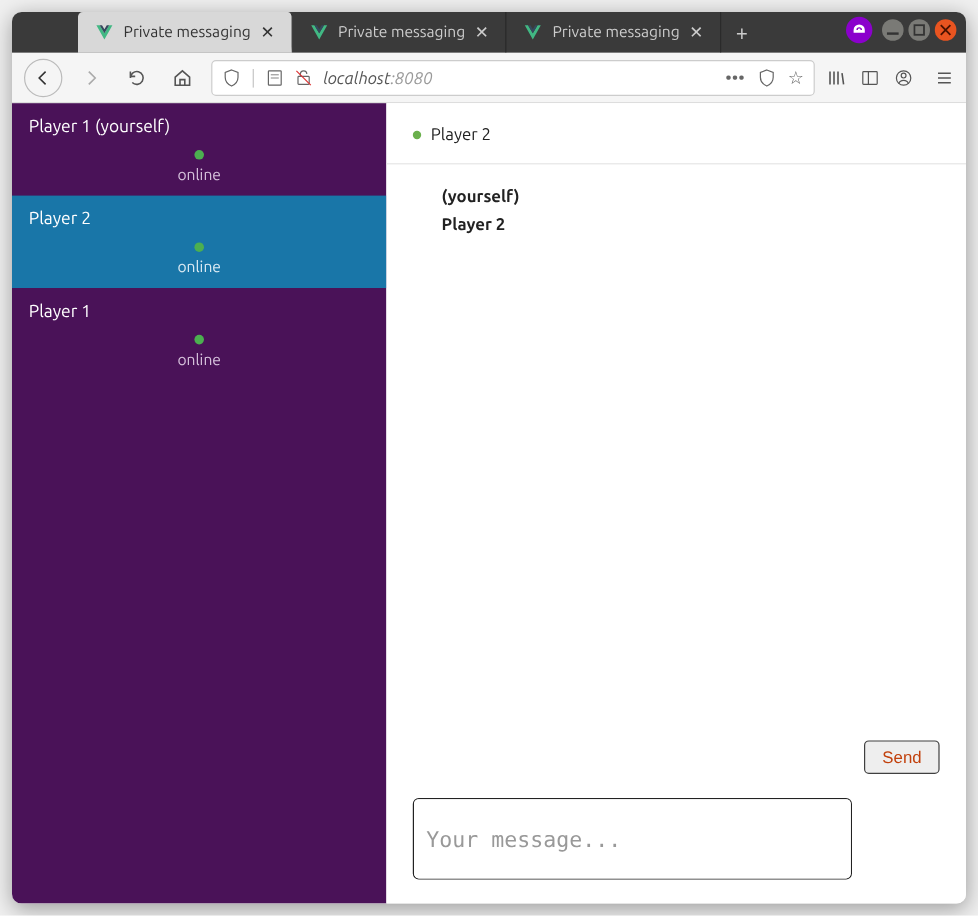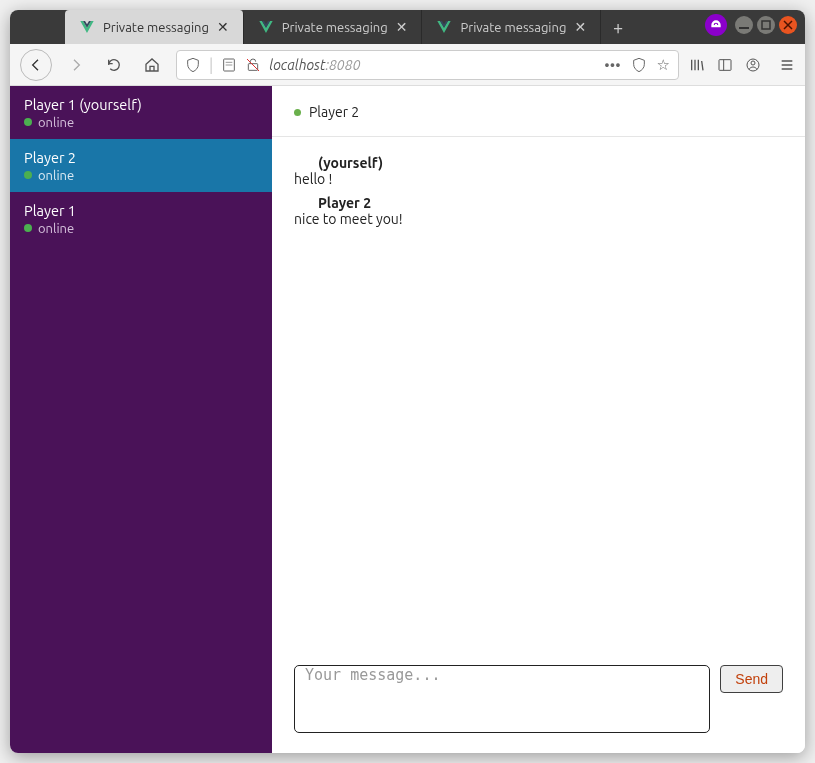--- a/index.html
+++ b/index.html
@@ -133,41 +133,42 @@
     .url-text .gray { color: #999; }
     .url-icons { display: flex; gap: 10px; align-items: center; color: #666; font-size: 15px; }
     .toolbar-icons { display: flex; gap: 12px; align-items: center; color: #555; font-size: 17px; }
     
     .app {
       flex: 1;
       display: flex;
       min-height: 0;
     }
     .sidebar {
-      width: 262px;
+      width: 312px;
       background: #4a1258;
       color: #fff;
       display: flex;
       flex-direction: column;
     }
     .user-item {
       padding: 10px 14px;
       font-size: 14px;
     }
     .user-item.selected {
       background: #1976a8;
     }
     .user-name { font-size: 14.5px; }
     .status-line {
       display: flex;
       align-items: center;
       gap: 6px;
       font-size: 13px;
       color: #d6c2dc;
-      margin-top: 2px;
+      margin-top: 12px;
+      flex-direction: column;
     }
     .user-item.selected .status-line { color: #dbeaf3; }
     .status-dot {
       width: 8px; height: 8px; border-radius: 50%;
       background: #4caf50;
     }
     .chat {
       flex: 1;
       display: flex;
       flex-direction: column;
@@ -195,25 +196,26 @@
       padding: 0 22px 20px;
       display: flex;
       gap: 10px;
       align-items: flex-start;
     }
     .composer textarea {
       flex: 1;
       height: 68px;
       border: 1.5px solid #222;
       border-radius: 5px;
-      padding: 0 10px;
+      padding: 24px 10px;
       font-family: monospace;
-      font-size: 15px;
+      font-size: 18px;
       resize: none;
       color: #999;
+      margin-top: 48px;
     }
     .composer textarea::placeholder { color: #999; }
     .composer button {
       background: #eeeeee;
       border: 1px solid #404040;
       border-radius: 4px;
       padding: 5px 14px;
       font-size: 14px;
       color: #c2410c;
     }
@@ -368,25 +370,23 @@
     </div>
 
     <div class="chat">
       <div class="chat-header">
         <span class="status-dot"></span>
         <span>Player 2</span>
       </div>
       <div class="messages">
         <div class="msg">
           <div class="sender">(yourself)</div>
-          <div>hello !</div>
         </div>
         <div class="msg">
           <div class="sender">Player 2</div>
-          <div>nice to meet you!</div>
         </div>
       </div>
       <div class="composer">
         <textarea placeholder="Your message..." style=""></textarea>
         <button>Send</button>
       </div>
     </div>
   </div>
 
 </div>

